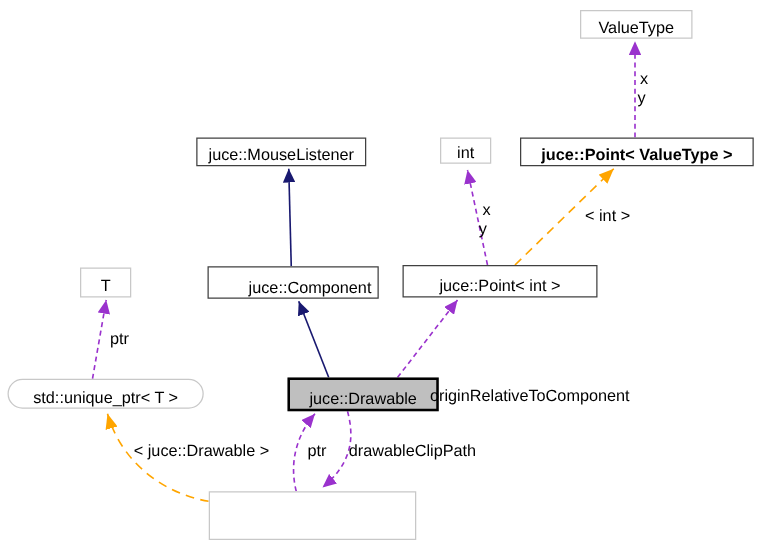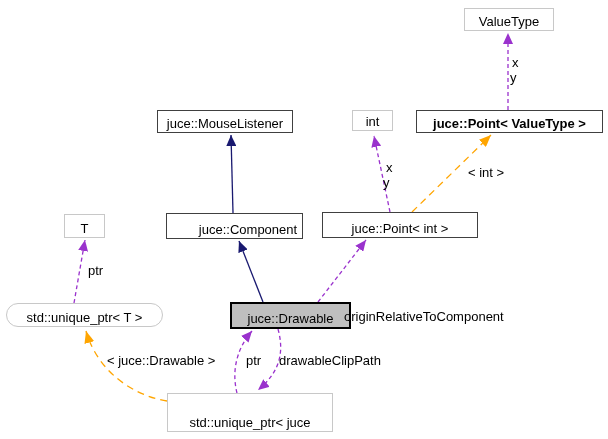--- a/index.html
+++ b/index.html
@@ -105,21 +105,20 @@
   <div class="node gray" style="left:6px;top:303px;width:157px;height:24px;border-radius:12px;">
     <span>std::unique_ptr&lt; T &gt;</span>
   </div>
 
   <div class="node highlight" style="left:230px;top:302px;width:121px;height:27px;">
     <span>juce::Drawable</span>
   </div>
 
   <div class="node gray" style="left:167px;top:393px;width:166px;height:39px;">
     <span>
-      <span class="l2">std::unique_ptr&lt; juce</span>
     </span>
   </div>
 
   <span class="elabel" style="left:512px;top:56px;">x</span>
   <span class="elabel" style="left:510px;top:71px;">y</span>
 
   <span class="elabel" style="left:386px;top:161px;">x</span>
   <span class="elabel" style="left:383px;top:176px;">y</span>
 
   <span class="elabel" style="left:468px;top:166px;">&lt; int &gt;</span>

